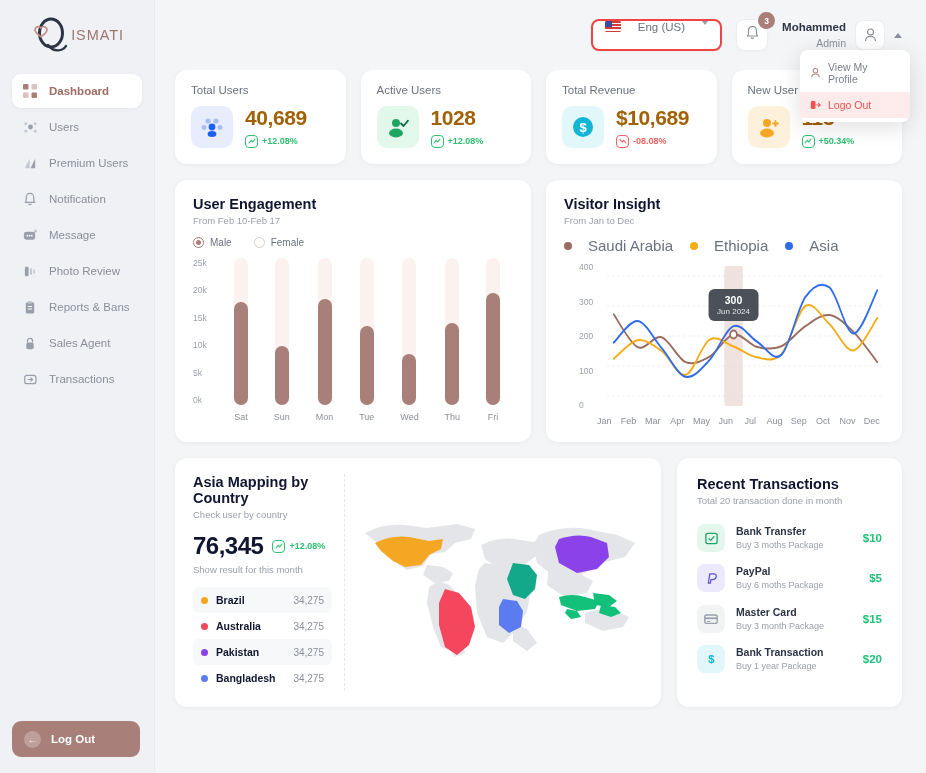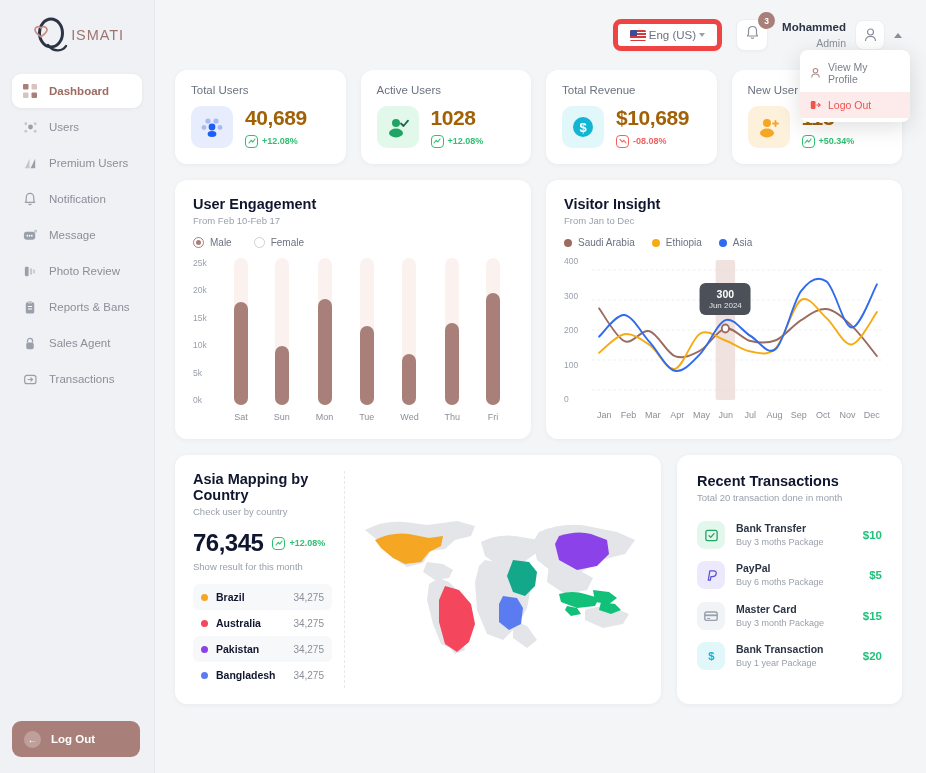--- a/index.html
+++ b/index.html
@@ -42,22 +42,22 @@
   .logout-btn .lbl { color: #fff; font-size: 11.5px; font-weight: bold; }
   .logout-ico { width: 17px; height: 17px; border-radius: 50%; background: rgba(255,255,255,.25);
     display: flex; align-items: center; justify-content: center; color: #fff; font-size: 10px; }
 
   
   .main { flex: 1; height: 773px; display: flex; flex-direction: column; overflow: hidden; }
 
   .topbar { height: 70px; display: flex; align-items: center; justify-content: flex-end;
             padding: 0 24px; gap: 14px; position: relative; z-index: 30; }
   .lang {
-    display: flex; align-items: center; gap: 3px; height: 32px; padding: 0 12px;
-    background: #fff; border-radius: 8px; border: 5px solid #ef4444; cursor: pointer;
+    display: flex; gap: 17px; height: 32px; padding: 0 12px;
+    background: #fff; border-radius: 8px; border: 2px solid #ef4444; cursor: pointer;
     font-size: 11.5px; color: #6b7280; box-shadow: 0 1px 2px rgba(0,0,0,.03);
   }
   .flag { width: 16px; height: 11px; border-radius: 1.5px; overflow: hidden; position: relative;
           background: #fff; flex: 0 0 16px; }
   .flag .stripes { position: absolute; inset: 0;
     background: repeating-linear-gradient(to bottom,#d23b3b 0 1.6px,#fff 1.6px 3.2px); }
   .flag .canton { position: absolute; left: 0; top: 0; width: 7px; height: 6px; background: #3b4c9a; }
   .chev { width: 0; height: 0; border-left: 3.5px solid transparent; border-right: 3.5px solid transparent;
           border-top: 4px solid #9aa0ab; }
 
@@ -122,24 +122,24 @@
   .bars-y { width: 28px; display: flex; flex-direction: column; justify-content: space-between;
             font-size: 8.5px; color: #9aa0ab; height: 147px; text-align: left; }
   .bars-plot { flex: 1; display: flex; align-items: flex-end; justify-content: space-around; height: 165px; }
   .bcol { display: flex; flex-direction: column; align-items: center; height: 100%; }
   .btrack { width: 14px; height: 147px; background: #fbf2f0; border-radius: 9px; position: relative;
             display: flex; align-items: flex-end; }
   .bfill { width: 14px; background: #a87f79; border-radius: 9px; }
   .blabel { font-size: 9px; color: #8b8f99; margin-top: 7px; }
 
   .legend { display: flex; gap: 17px; margin-top: 11px; }
-  .lg { display: flex; align-items: center; gap: 6px; font-size: 10px; color: #6b7280; }
+  .lg { display: flex; align-items: center; gap: 16px; font-size: 15px; color: #6b7280; }
   .lgdot { width: 8px; height: 8px; border-radius: 50%; }
 
-  .line-wrap { display: flex; margin-top: 8px; }
+  .line-wrap { display: flex; margin-top: 8px; margin-left: 15px; }
   .line-y { width: 28px; height: 148px; display: flex; flex-direction: column; justify-content: space-between;
             font-size: 8.5px; color: #9aa0ab; }
   .line-plot { flex: 1; position: relative; height: 148px; }
   .xaxis { display: flex; justify-content: space-between; margin-left: 28px; margin-top: 6px; }
   .xaxis span { font-size: 9px; color: #8b8f99; flex: 1; text-align: center; }
   .tooltip {
     position: absolute; background: #4b5059; color: #fff; border-radius: 6px; padding: 5px 9px;
     text-align: center; z-index: 5; transform: translateX(-50%);
   }
   .tt-v { font-size: 10.5px; font-weight: bold; }

